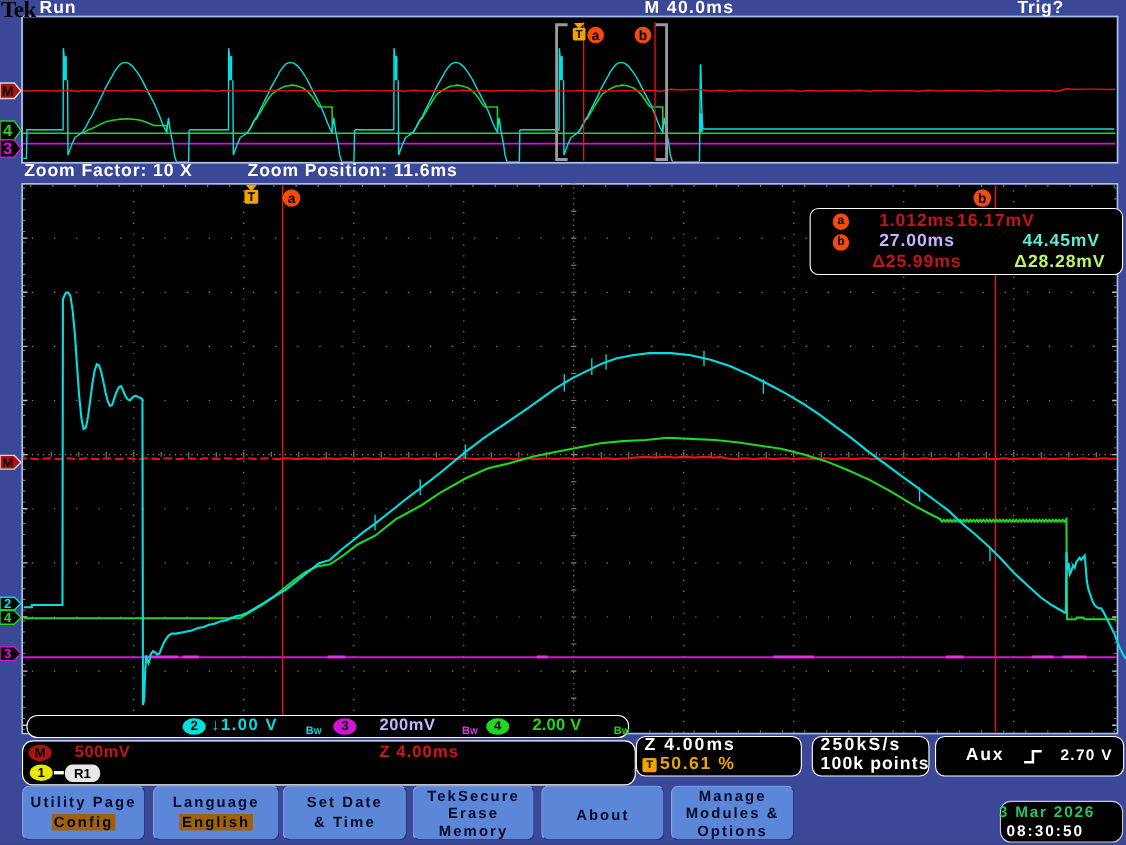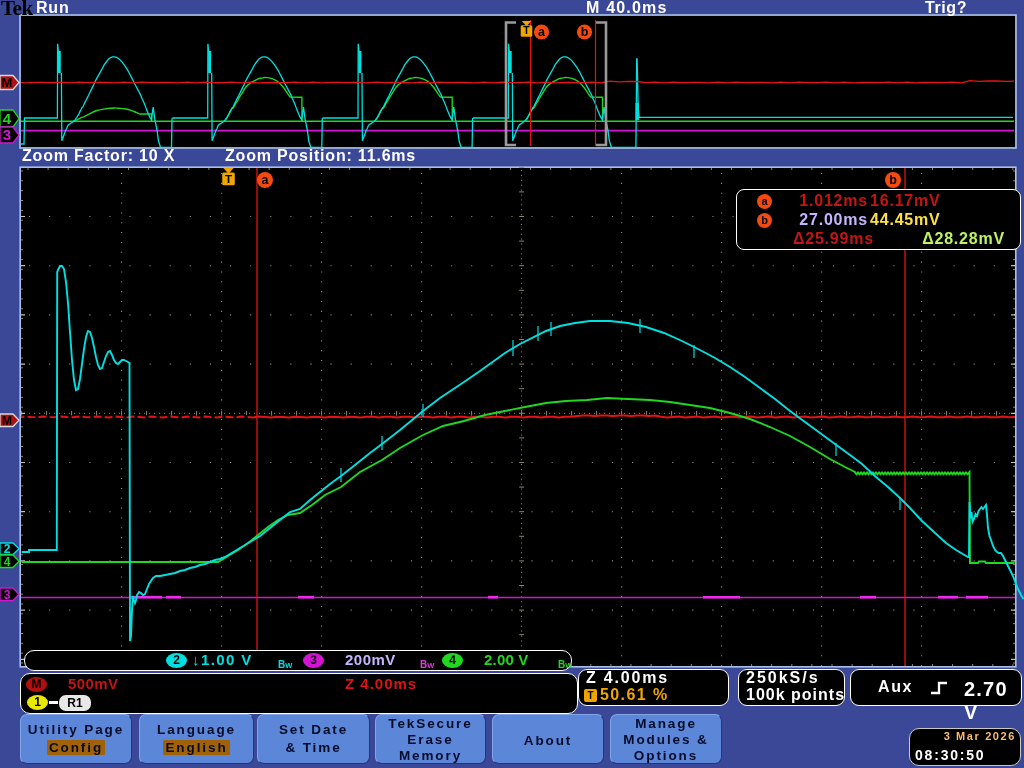--- a/index.html
+++ b/index.html
@@ -117,21 +117,21 @@
 <div class="a w" style="left:22px;top:147px">Zoom Factor: 10 X</div>
 <div class="a w" style="left:225px;top:147px">Zoom Position: 11.6ms</div>
 
 <div class="box" style="left:736px;top:189px;width:285px;height:61px;border-radius:8px"></div>
 <div class="a badge" style="left:757px;top:194px;width:15px;height:15px;background:#f34a10;font-size:11px;line-height:15px">a</div>
 <div class="a badge" style="left:757px;top:213px;width:15px;height:15px;background:#f34a10;font-size:11px;line-height:15px">b</div>
 <div class="a" style="left:740px;top:192px;width:128px;text-align:right;color:#c41414;font-weight:bold;font-size:16px;letter-spacing:.8px">1.012ms</div>
 <div class="a" style="left:740px;top:211px;width:128px;text-align:right;color:#c4b5fd;font-weight:bold;font-size:16px;letter-spacing:.8px">27.00ms</div>
 <div class="a" style="left:740px;top:230px;width:134px;text-align:right;color:#c41414;font-weight:bold;font-size:16px;letter-spacing:.8px">Δ25.99ms</div>
 <div class="a" style="left:870px;top:192px;width:130px;text-align:left;color:#c41414;font-weight:bold;font-size:16px;letter-spacing:.8px">16.17mV</div>
-<div class="a" style="left:870px;top:211px;width:130px;color:#fde047;font-weight:bold;font-size:16px;letter-spacing:.8px">44.45mV</div>
+<div class="a" style="left:870px;top:211px;width:130px;text-align:right;color:#5eead4;font-weight:bold;font-size:16px;letter-spacing:.8px">44.45mV</div>
 <div class="a" style="left:870px;top:230px;width:135px;text-align:right;color:#bef264;font-weight:bold;font-size:16px;letter-spacing:.8px">Δ28.28mV</div>
 
 <div class="box" style="left:24px;top:650px;width:548px;height:21px;border-radius:10px"></div>
 <div class="a badge" style="left:166px;top:653px;width:21px;height:15px;background:#00e0e0;font-size:12px;line-height:15px">2</div>
 <div class="a" style="left:192px;top:651px;color:#00e0e0;font-weight:bold;font-size:15px;letter-spacing:1.4px">↓1.00 V</div>
 <div class="a bw" style="left:278px;top:654px;color:#00e0e0;font-weight:bold"><b>B</b><i>W</i></div>
 <div class="a badge" style="left:303px;top:653px;width:21px;height:15px;background:#d414d4;font-size:12px;line-height:15px">3</div>
 <div class="a" style="left:345px;top:651px;color:#c4b5fd;font-weight:bold;font-size:15px;letter-spacing:.5px">200mV</div>
 <div class="a bw" style="left:420px;top:654px;color:#e03ce0;font-weight:bold"><b>B</b><i>W</i></div>
 <div class="a badge" style="left:442px;top:653px;width:21px;height:15px;background:#1fd81f;font-size:12px;line-height:15px">4</div>
@@ -151,24 +151,24 @@
 <div class="a" style="left:584px;top:689px;width:13px;height:13px;background:#f0a400;border-radius:2px;color:#000;font-weight:bold;font-size:10px;text-align:center;line-height:13px">T</div>
 <div class="a" style="left:600px;top:686px;color:#f0a400;font-weight:bold;font-size:16px;letter-spacing:1.4px">50.61 %</div>
 <div class="box" style="left:738px;top:669px;width:107px;height:37px;border-radius:9px"></div>
 <div class="a" style="left:746px;top:669px;color:#fff;font-weight:bold;font-size:16px;letter-spacing:2px">250kS/s</div>
 <div class="a" style="left:746px;top:686px;color:#fff;font-weight:bold;font-size:16px;letter-spacing:1px">100k points</div>
 <div class="box" style="left:850px;top:669px;width:172px;height:37px;border-radius:9px"></div>
 <div class="a" style="left:878px;top:678px;color:#fff;font-weight:bold;font-size:16px;letter-spacing:1.6px">Aux</div>
 <svg class="a" style="left:930px;top:680px" width="22" height="16">
     <path d="M1,13 h3 m0,0 h5 v-10 h5 m0,0 h3" fill="none" stroke="#fff" stroke-width="2.3"></path>
   </svg>
-<div class="a" style="left:964px;top:678px;color:#fff;font-weight:bold;font-size:20px;letter-spacing:1.2px">2.70 V</div>
+<div class="a" style="left:964px;top:678px;color:#fff;font-weight:bold;font-size:14px;letter-spacing:1.2px">2.70 V</div>
 
 <div class="btn" style="left:20px;width:112px;padding-top:6px">Utility Page<br><span class="hl">Config</span></div>
 <div class="btn" style="left:139px;width:115px;padding-top:6px">Language<br><span class="hl">English</span></div>
 <div class="btn" style="left:257px;width:113px;padding-top:6px">Set Date<br>&amp; Time</div>
 <div class="btn" style="left:375px;width:111px;padding-top:1px;line-height:16px">TekSecure<br>Erase<br>Memory</div>
 <div class="btn" style="left:492px;width:112px;padding-top:17px">About</div>
 <div class="btn" style="left:610px;width:112px;padding-top:1px;line-height:16px">Manage<br>Modules &amp;<br>Options</div>
 
 <div class="a" style="left:909px;top:728px;width:112px;height:38px;background:#000;border:1px solid #c8c8c8;border-radius:10px"></div>
-<div class="a" style="left:908px;top:730px;width:108px;text-align:right;color:#fdba74;font-weight:bold;font-size:11px;letter-spacing:1.6px">3 Mar 2026</div>
+<div class="a" style="left:908px;top:730px;width:108px;text-align:left;color:#22c55e;font-weight:bold;font-size:14px;letter-spacing:1.6px">3 Mar 2026</div>
 <div class="a" style="left:915px;top:747px;color:#fff;font-weight:bold;font-size:14px;letter-spacing:1.8px">08:30:50</div>
 
 </body></html>

